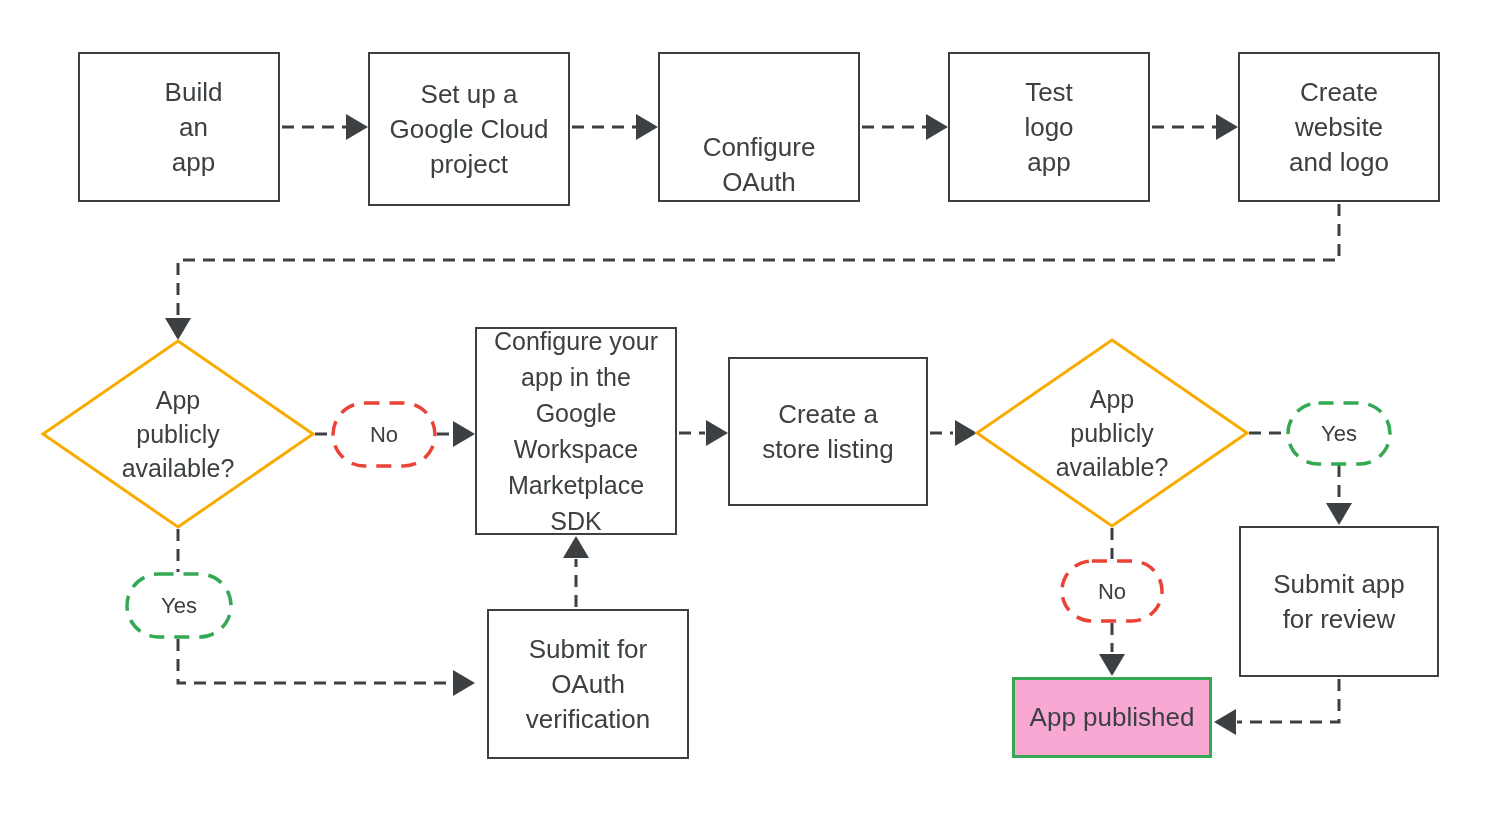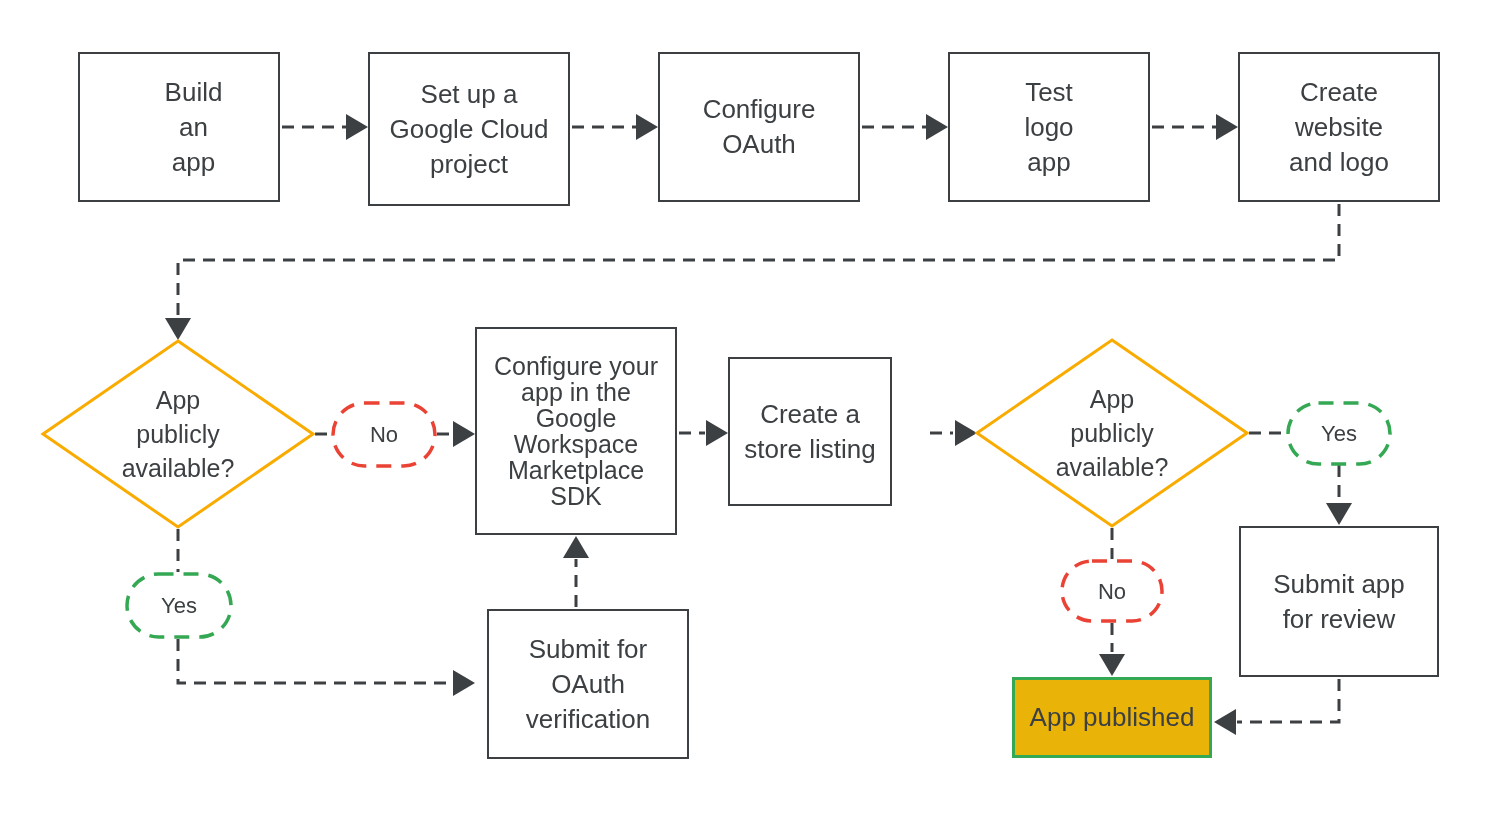--- a/index.html
+++ b/index.html
@@ -15,22 +15,22 @@
   .node{
     position:absolute;
     display:flex;align-items:center;justify-content:center;
     text-align:center;
     white-space:pre-line;
     box-sizing:border-box;
     font-size:26px;line-height:35px;
     z-index:2;
   }
   .process{border:2.5px solid #3C4043;background:#fff;}
-  .published{border:3px solid #34A853;background:#eab308;}
-  .sdk-text{font-size:25px;line-height:26px;}
+  .published{border:3px solid #34A853;background:#f9a8d4;}
+  .sdk-text{font-size:25px;line-height:36px;}
   .diamond-label{font-size:25px;line-height:34px;background:transparent;}
   .oval-label{font-size:22px;line-height:25px;background:transparent;}
 </style>
 </head>
 <body>
 
 <div class="stage" style="color: rgb(60, 64, 67); background-color: rgb(255, 255, 255);">
 
   <svg class="layer" width="1494" height="814" viewBox="0 0 1494 814">
 
@@ -82,21 +82,21 @@
   <div class="node process" style="left: 78px; top: 52px; width: 202px; height: 150px; border-color: rgb(60, 64, 67); padding-left: 29px;">
     <span>Build
 an
 app</span>
   </div>
   <div class="node process" style="left: 368px; top: 52px; width: 202px; height: 154px; border-color: rgb(60, 64, 67);">
     <span>Set up a
 Google Cloud
 project</span>
   </div>
-  <div class="node process" style="left: 658px; top: 52px; width: 202px; height: 150px; border-color: rgb(60, 64, 67);">
+  <div class="node process" style="left: 658px; top: 52px; width: 202px; height: 150px; border-color: rgb(60, 64, 67); align-items: flex-end;">
     <span>Configure
 OAuth</span>
   </div>
   <div class="node process" style="left: 948px; top: 52px; width: 202px; height: 150px; border-color: rgb(60, 64, 67);">
     <span>Test
 logo
 app</span>
   </div>
   <div class="node process" style="left: 1238px; top: 52px; width: 202px; height: 150px; border-color: rgb(60, 64, 67); text-align: center;">
     <span>Create
@@ -105,21 +105,21 @@
   </div>
 
   <div class="node process sdk-text" style="left: 475px; top: 327px; width: 202px; height: 208px; border-color: rgb(60, 64, 67);">
     <span>Configure your
 app in the
 Google
 Workspace
 Marketplace
 SDK</span>
   </div>
-  <div class="node process" style="left: 728px; top: 357px; width: 164px; height: 149px; border-color: rgb(60, 64, 67);">
+  <div class="node process" style="left: 728px; top: 357px; width: 200px; height: 149px; border-color: rgb(60, 64, 67);">
     <span>Create a
 store listing</span>
   </div>
   <div class="node process" style="left: 475px; top: 609px; width: 202px; height: 150px; border-color: rgb(60, 64, 67); margin-left: 12px;">
     <span>Submit for
 OAuth
 verification</span>
   </div>
   <div class="node process" style="left: 1239px; top: 526px; width: 200px; height: 151px; border-color: rgb(60, 64, 67);">
     <span>Submit app

